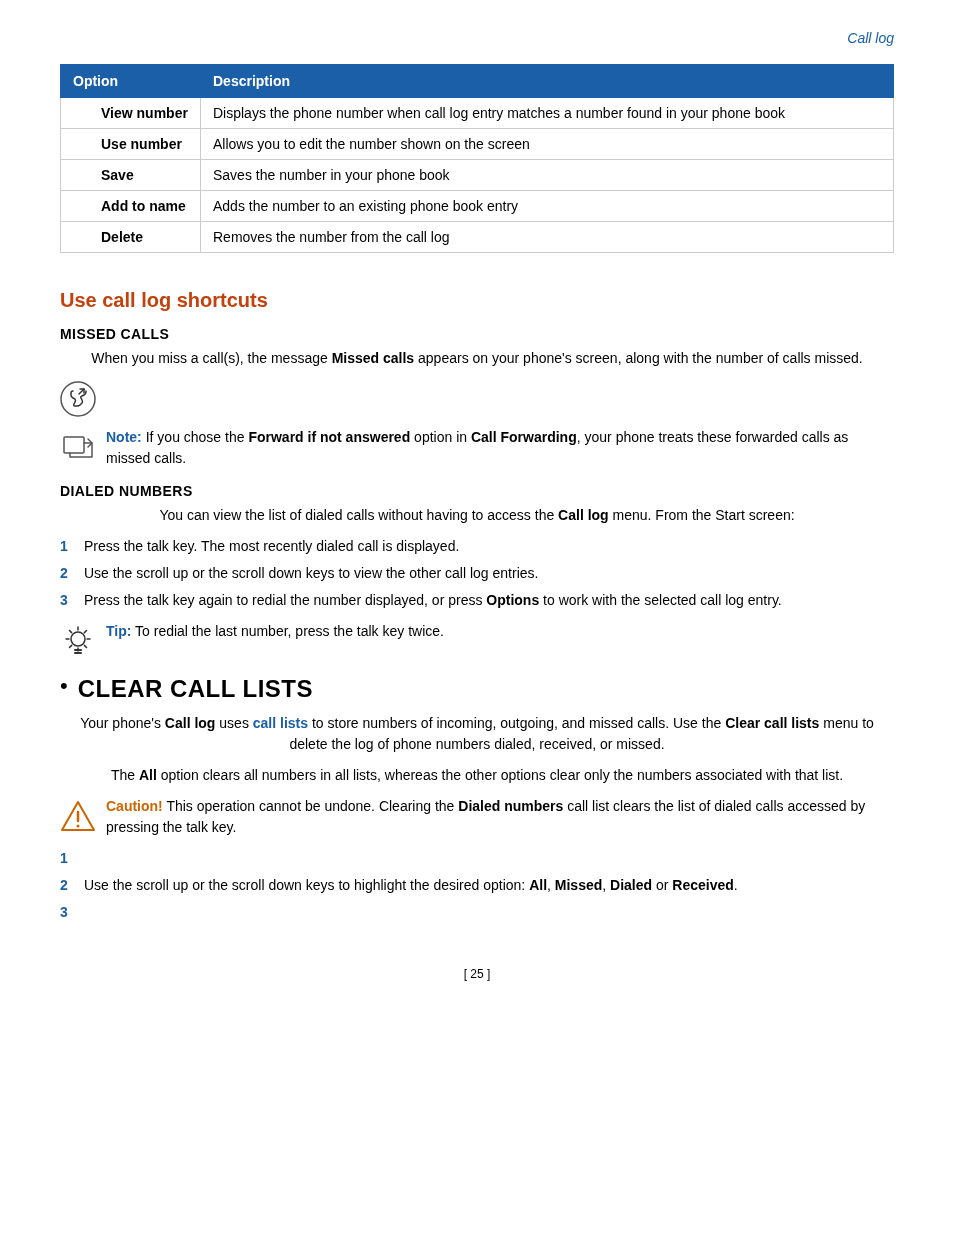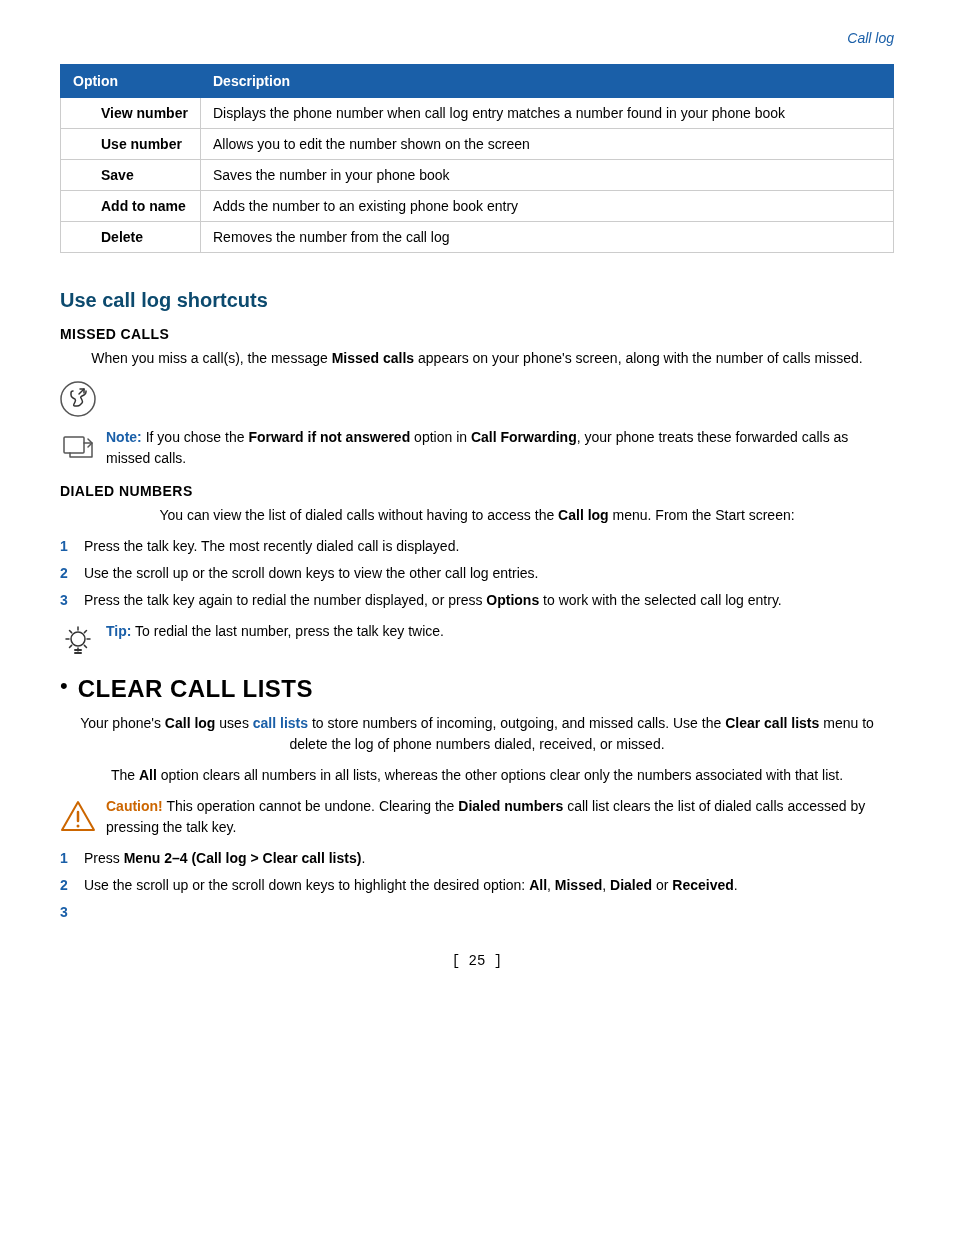--- a/index.html
+++ b/index.html
@@ -43,21 +43,21 @@
     }
     .options-table tr td:first-child {
       font-weight: bold;
       white-space: nowrap;
       width: 140px;
       padding-left: 40px;
     }
 
     
     .section-title {
-      color: #0c4a6e;
+      color: #c2410c;
       font-size: 20px;
       font-weight: bold;
       margin-bottom: 14px;
     }
 
     
     .subsection-title {
       font-weight: bold;
       font-size: 14px;
       text-transform: uppercase;
@@ -142,23 +142,22 @@
       font-size: 24px;
       font-weight: bold;
       text-transform: uppercase;
       color: #000;
       letter-spacing: 0.02em;
     }
 
     
     .page-number {
       text-align: center;
-      margin-top: 30px;
-      font-size: 14px;
-      font-family: Liberation Mono, monospace;
+      margin-top: 44px;
+      font-size: 12px;
     }
 
     
     .subsection-gap {
       margin-top: 14px;
     }
   </style>
 </head>
 <body>
 
@@ -294,21 +293,20 @@
     </svg>
   </div>
   <div class="note-text">
     <span class="label-caution">Caution!</span> This operation cannot be undone. Clearing the <strong>Dialed numbers</strong> call list clears the list of dialed calls accessed by pressing the talk key.
   </div>
 </div>
 
 <ol class="numbered-list" id="section2-steps">
 <li>
       <span class="num">1</span>
-      <span>Press <strong>Menu 2–4 (Call log &gt; Clear call lists)</strong>.</span>
     </li>
     <li>
       <span class="num">2</span>
       <span>Use the scroll up or the scroll down keys to highlight the desired option: <strong>All</strong>, <strong>Missed</strong>, <strong>Dialed</strong> or <strong>Received</strong>.</span>
     </li>
     <li>
       <span class="num">3</span>
     </li>
   </ol>
 

